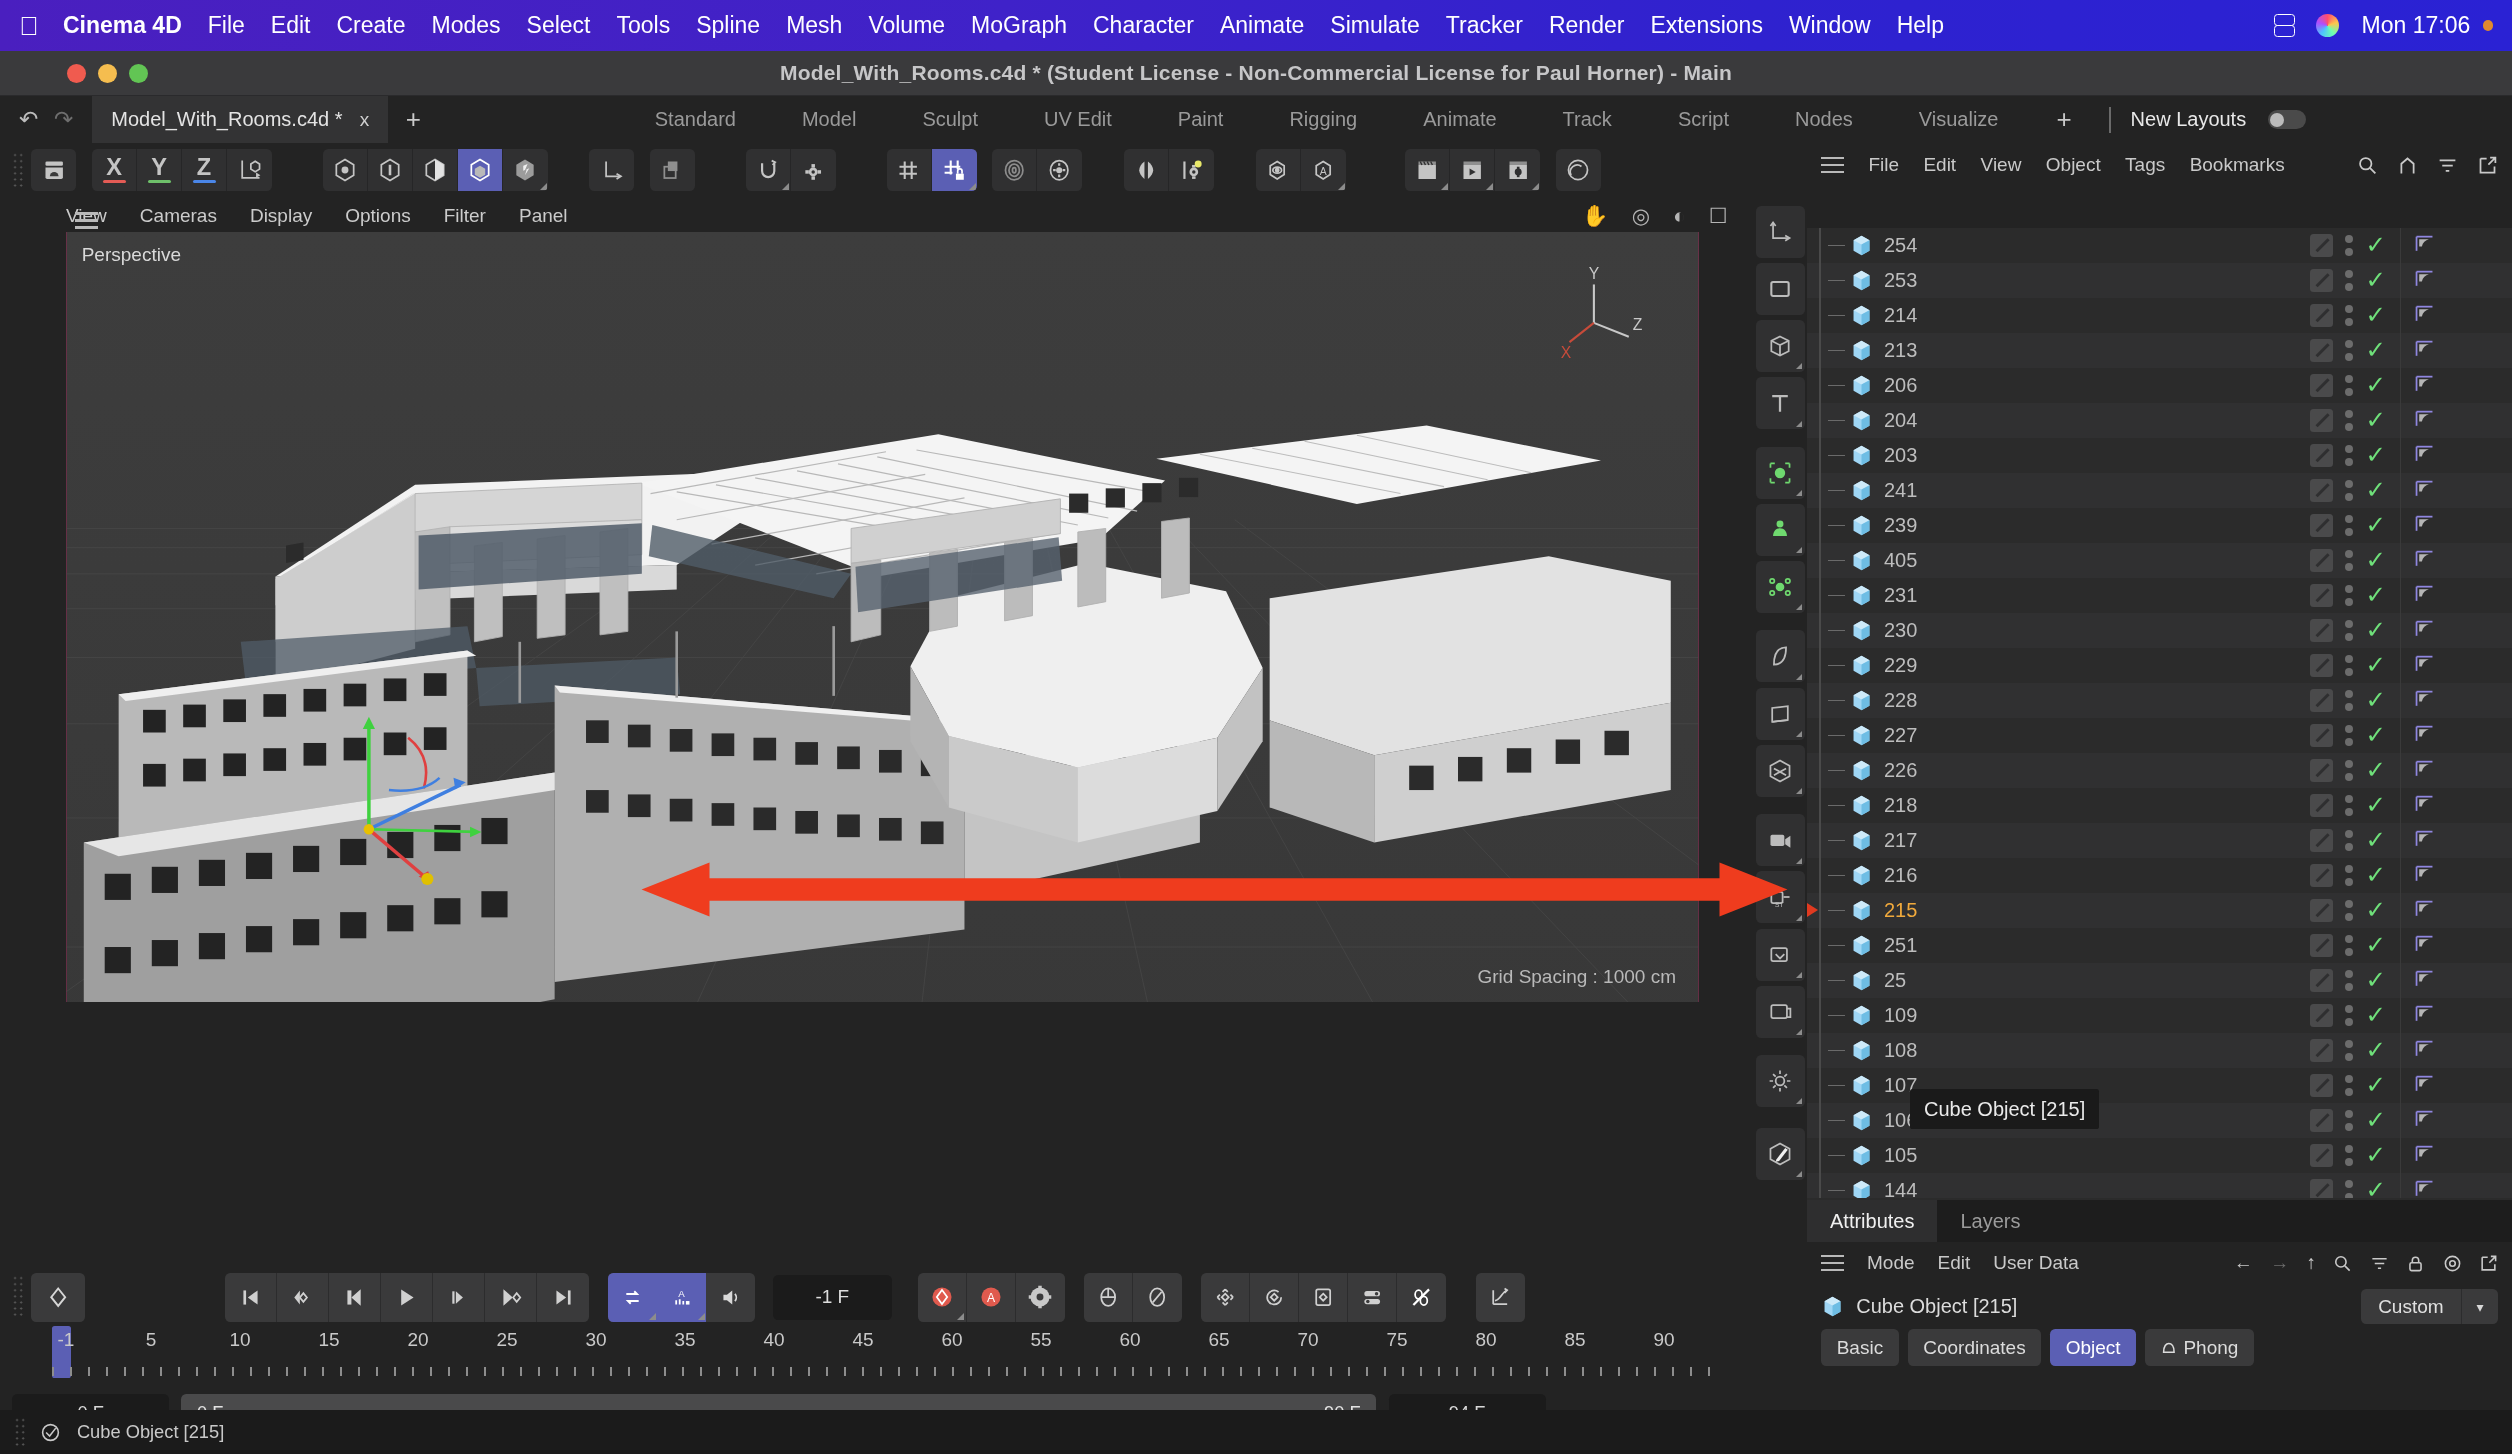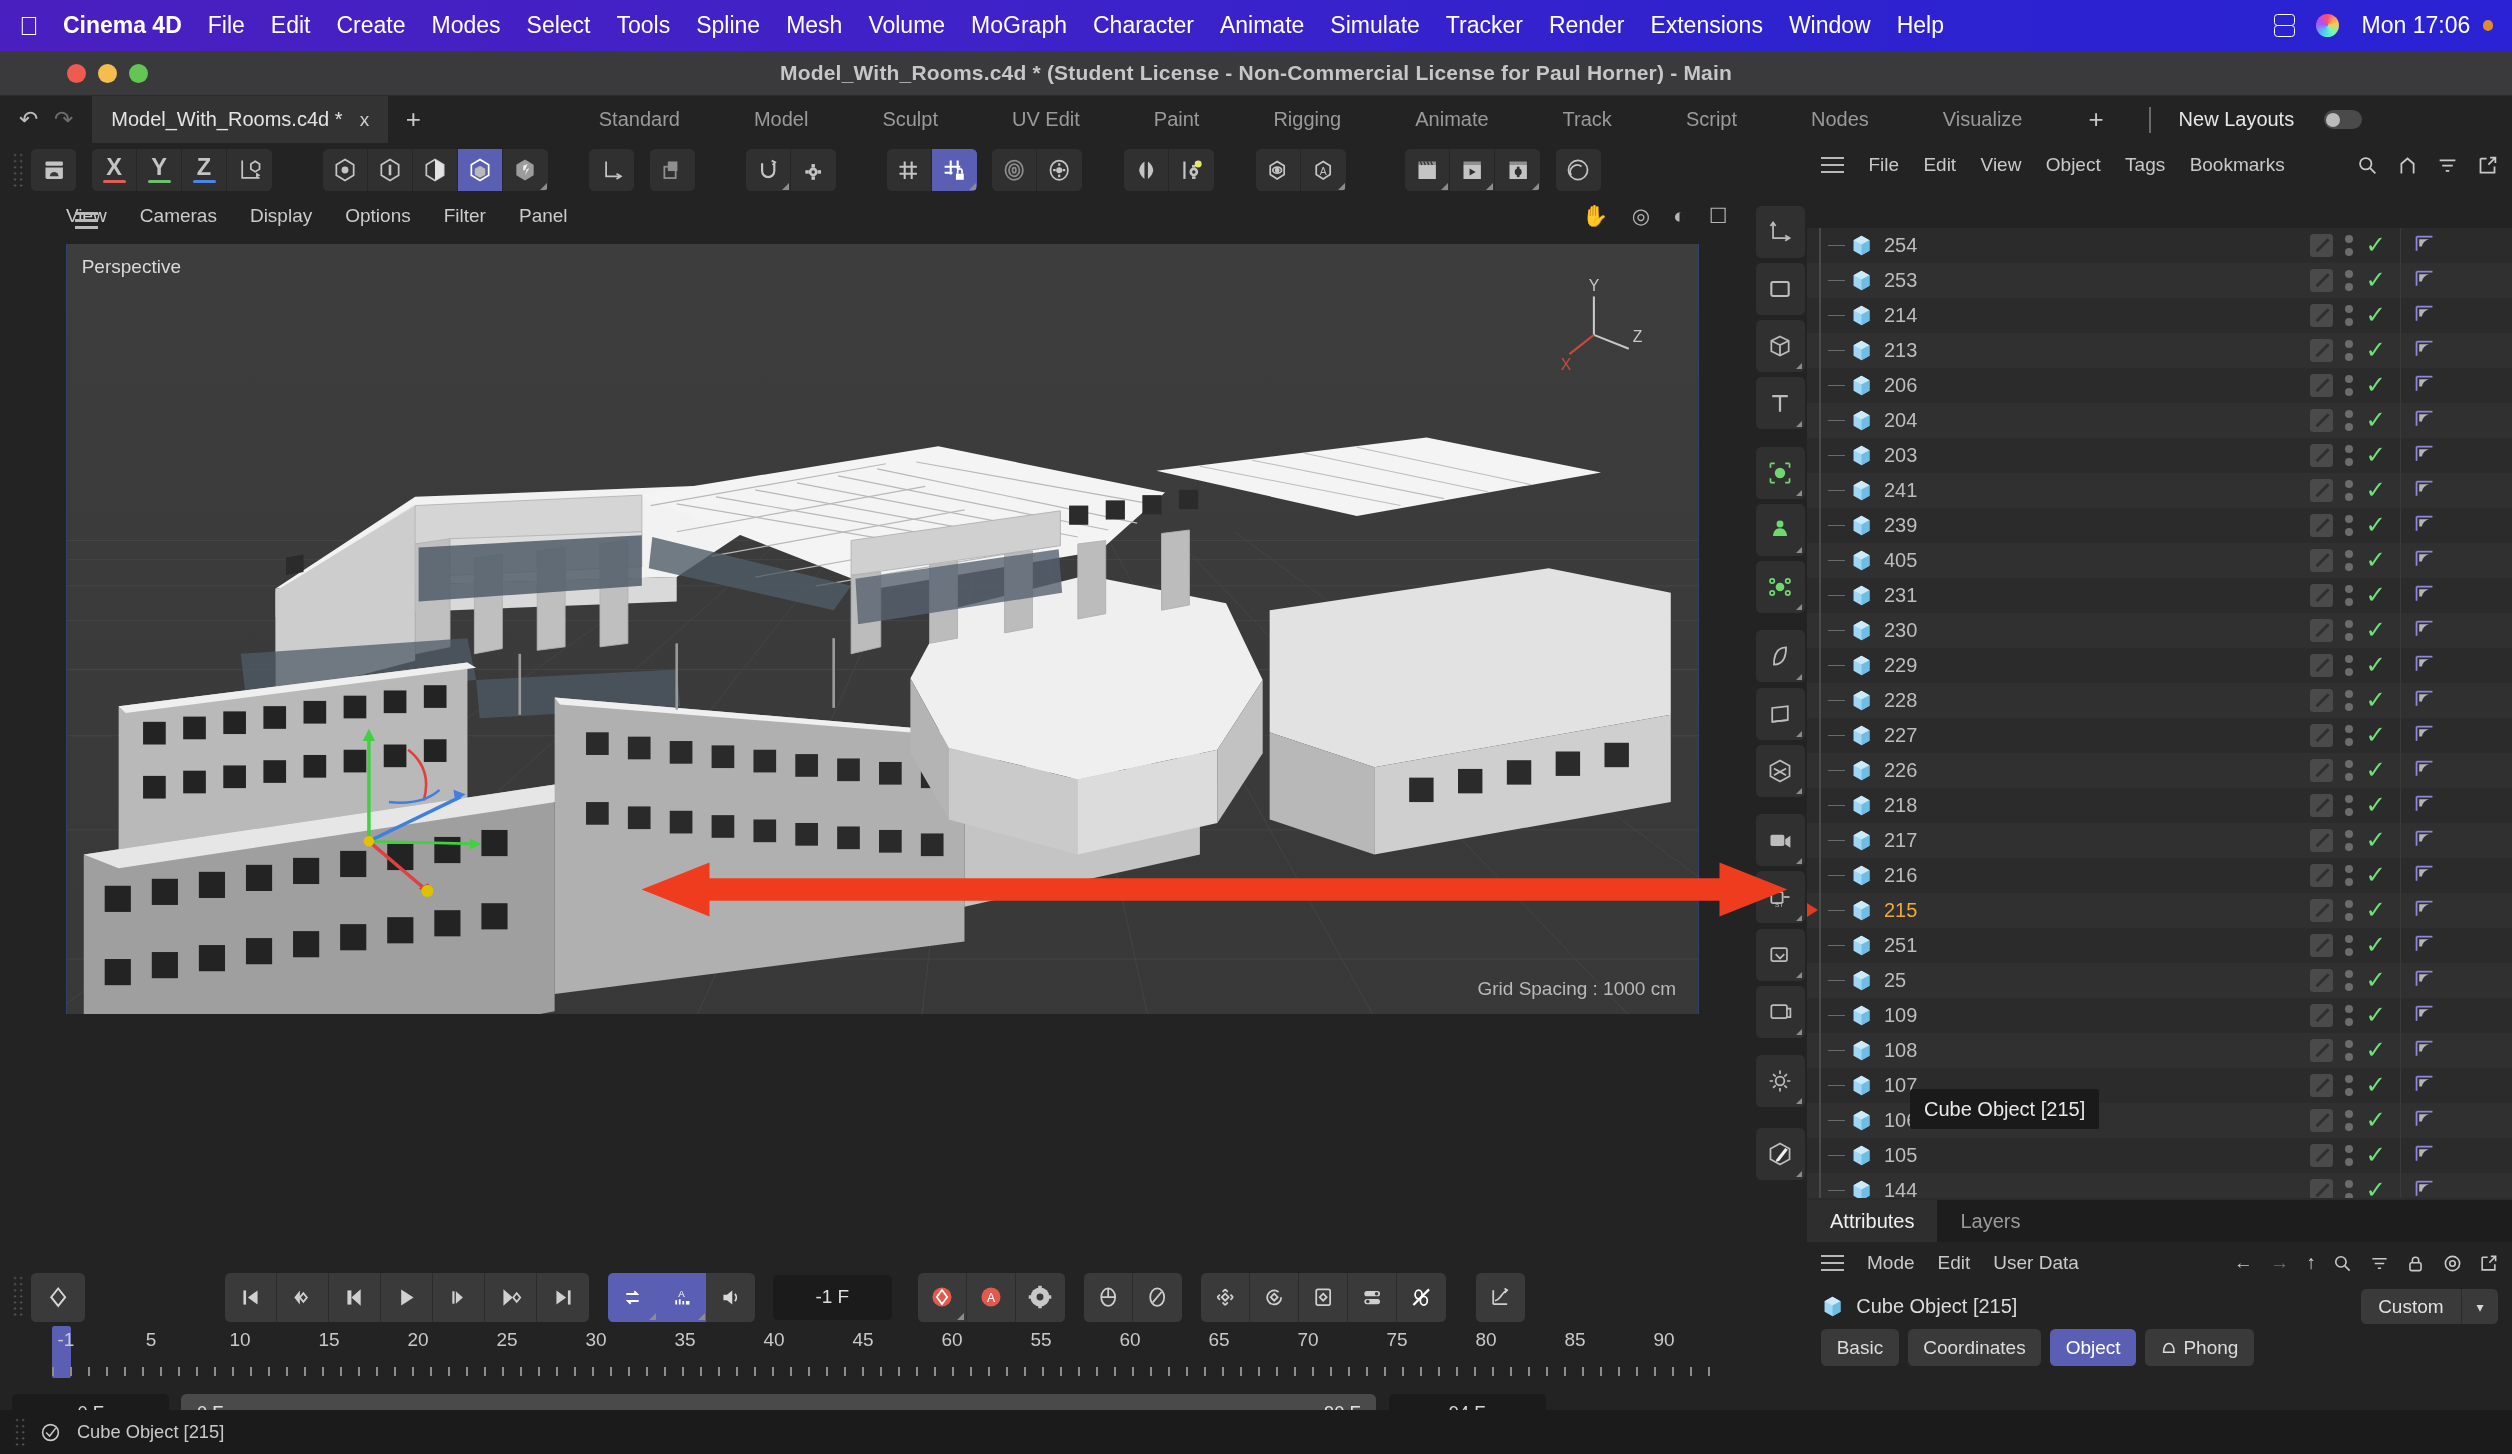--- a/index.html
+++ b/index.html
@@ -59,21 +59,21 @@
     background:#232323; display:flex; align-items:stretch;
   }
   .undoredo { display:flex; align-items:center; gap:15.7px; padding:0 19px; color:#bdbdbd; font-size:23px;}
   .undoredo .redo { color:#6e6e6e; }
   .doctab {
     display:flex; align-items:center; gap:17.4px; padding:0 19px;
     background:#333334; color:#e4e4e4; font-size:20px;
   }
   .doctab .x { color:#cfcfcf; font-size:19px; }
   .addtab { display:flex; align-items:center; padding:0 17.4px; color:#cacaca; font-size:26px;}
-  .layouts { flex:1; display:flex; align-items:center; justify-content:center; gap:12px; }
+  .layouts { flex:1; display:flex; align-items:center; justify-content:center; gap:4px; }
   .layouts .lt { color:#9a9a9a; font-size:20px; padding:0 31px; white-space:nowrap;}
   .layouts .lt.plus { color:#c8c8c8; font-size:26px; padding:0 23px;}
   .layouts .divider { width:1.7px; height:26px; background:#6a6a6a; margin:0 10.5px;}
   .newlayouts { color:#e8e8e8; font-size:20px; padding-left:5.2px; white-space:nowrap;}
   .toggle {
     width:38px;height:19px;border-radius:9.6px;background:#4a4a4a;margin-left:17.4px;margin-right:21px;
     position:relative;
   }
   .toggle:after{content:"";position:absolute;left:2.6px;top:2.6px;width:14px;height:14px;border-radius:50%;background:#bbb;}
 
@@ -102,22 +102,22 @@
 
   
   .viewwrap { position:absolute; top:197px; left:0; width:1752px; height:1066px; background:#232323;}
   .viewmenu {
     height:38px; display:flex; align-items:center; padding-left:66px; gap:33px;
     color:#cbcbcb; font-size:19px;
   }
   .hamb { position:absolute; left:75px; top:208px; width:23px;}
   .hamb span{display:block;height:2.6px;background:#b9b9b9;margin:4.4px 0;}
   .viewport {
-    position:absolute; left:66px; top:244px; width:1633px; height:770px;
-    background:#1d4ed8; overflow:hidden;
+    position:absolute; left:66px; top:232px; width:1633px; height:770px;
+    background:#be185d; overflow:hidden;
   }
   .persp { position:absolute; left:15.7px; top:12.2px; color:#d9d9d9; font-size:19px; z-index:6;}
   .gridspacing { position:absolute; right:23px; bottom:14px; color:#b9b9b9; font-size:19px; z-index:6;}
   .axisgizmo { position:absolute; right:51px; top:35px; z-index:6;}
 
   
   .lefttools {
     position:absolute; left:0; top:202px; width:66px; height:1055px;
     background:#232323; display:flex; flex-direction:column; align-items:center; padding-top:7px;
   }

